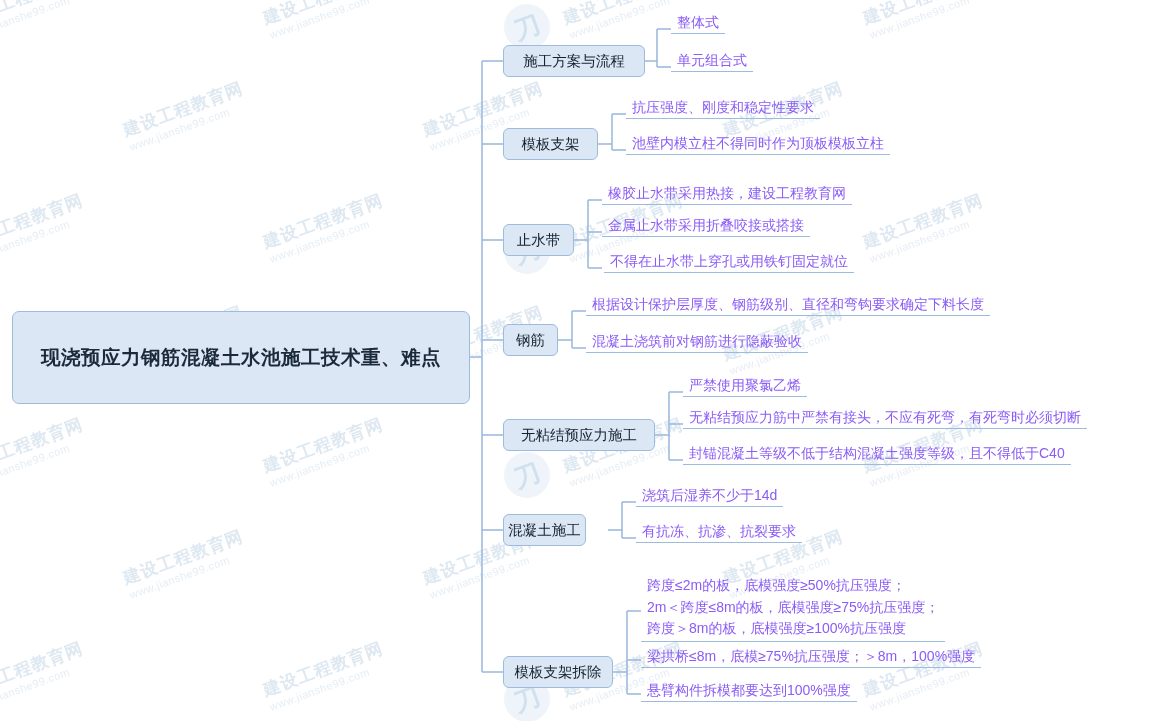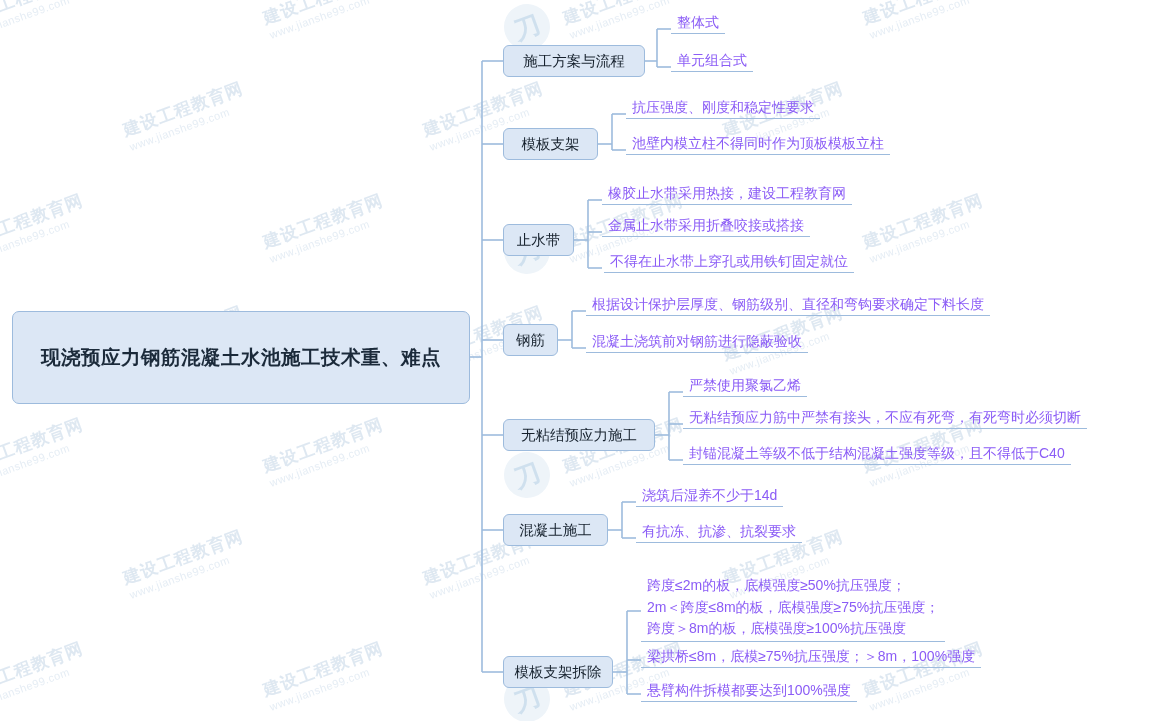--- a/index.html
+++ b/index.html
@@ -326,21 +326,21 @@
   <div class="node l2" style="left:683px;top:373px;height:24px;">
     <span>严禁使用聚氯乙烯</span>
   </div>
   <div class="node l2" style="left:683px;top:405px;height:24px;">
     <span>无粘结预应力筋中严禁有接头，不应有死弯，有死弯时必须切断</span>
   </div>
   <div class="node l2" style="left:683px;top:441px;height:24px;">
     <span>封锚混凝土等级不低于结构混凝土强度等级，且不得低于C40</span>
   </div>
 
-  <div class="node l1" style="left:503px;top:514px;width:105px;height:32px;">
+  <div class="node l1" style="left:503px;top:514px;width:83px;height:32px;">
     <span>混凝土施工</span>
   </div>
   <div class="node l2" style="left:636px;top:483px;height:24px;">
     <span>浇筑后湿养不少于14d</span>
   </div>
   <div class="node l2" style="left:636px;top:519px;height:24px;">
     <span>有抗冻、抗渗、抗裂要求</span>
   </div>
 
   <div class="node l1" style="left:503px;top:656px;width:110px;height:32px;">

